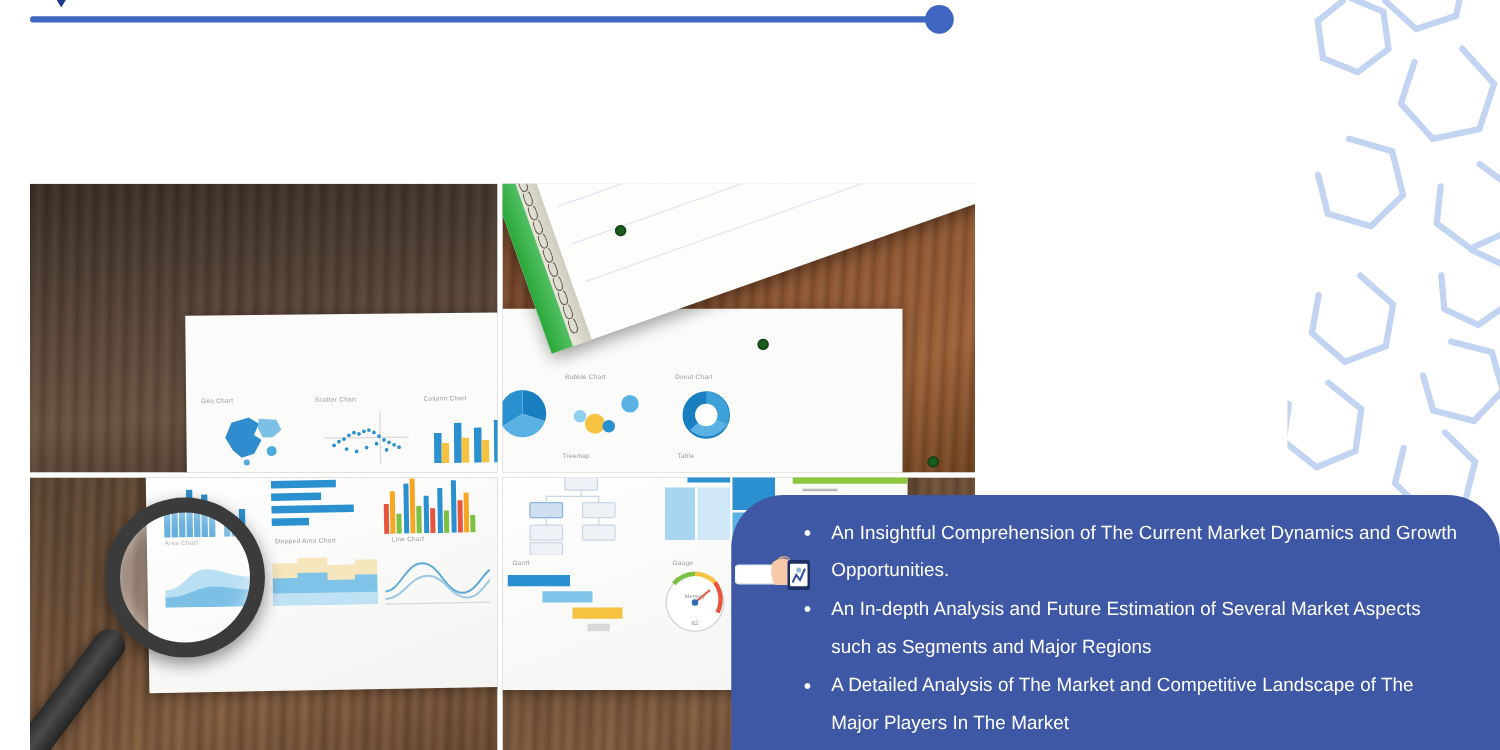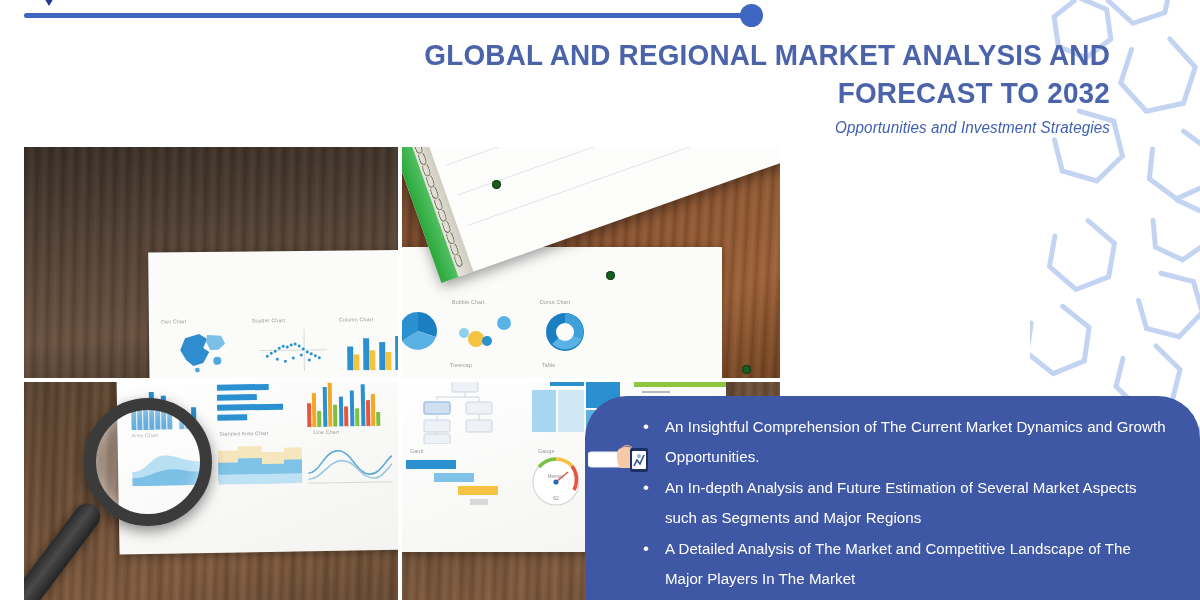--- a/index.html
+++ b/index.html
@@ -193,25 +193,20 @@
   </div>
 
   <div class="top-rule"></div>
   <div class="top-dot"></div>
   <div class="brand-mark">
     <svg width="26" height="26" viewBox="0 0 26 26" xmlns="http://www.w3.org/2000/svg">
       <path d="M2,2 L13,20 L24,2 L19,2 L13,12 L7,2 Z" fill="#1f3a93"></path>
     </svg>
   </div>
 
-  <div class="heading-wrap">
-    <div class="headline">GLOBAL AND REGIONAL MARKET ANALYSIS AND</div>
-    <div class="headline">FORECAST TO 2032</div>
-    <div class="subhead">Opportunities and Investment Strategies</div>
-  </div>
 
   <div class="collage">
 
     <div class="cell cell-tl">
       <div class="wood dark"></div>
       <div class="sheet" style="left:125px; top:104px; width:300px; height:160px; transform:rotate(-0.6deg);">
 
         <div class="mini-label" style="left:12px; top:66px;">Geo Chart</div>
         <div class="mini-label" style="left:103px; top:66px;">Scatter Chart</div>
         <div class="mini-label" style="left:190px; top:66px;">Column Chart</div>

